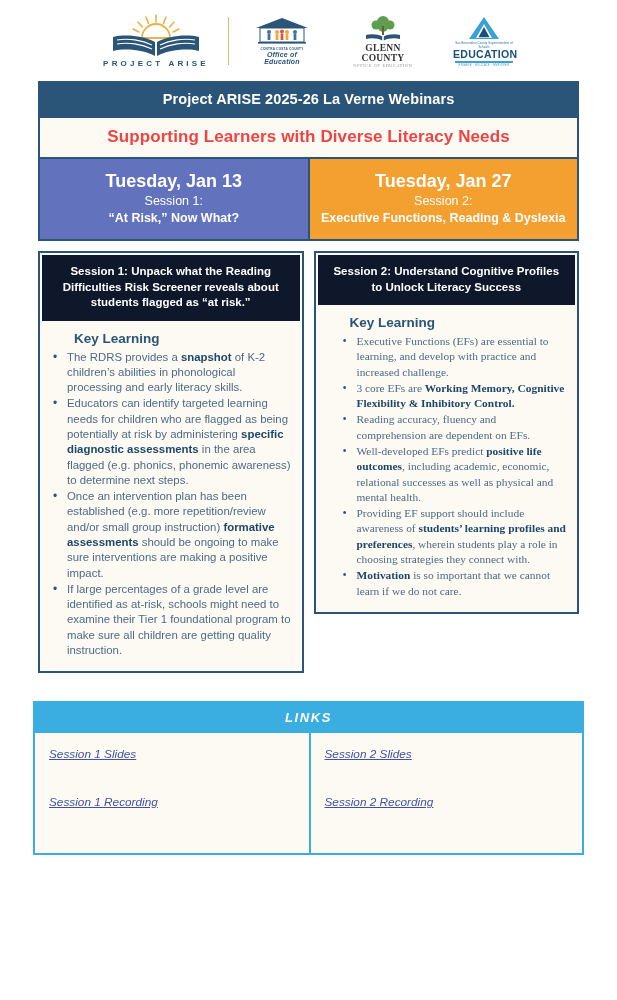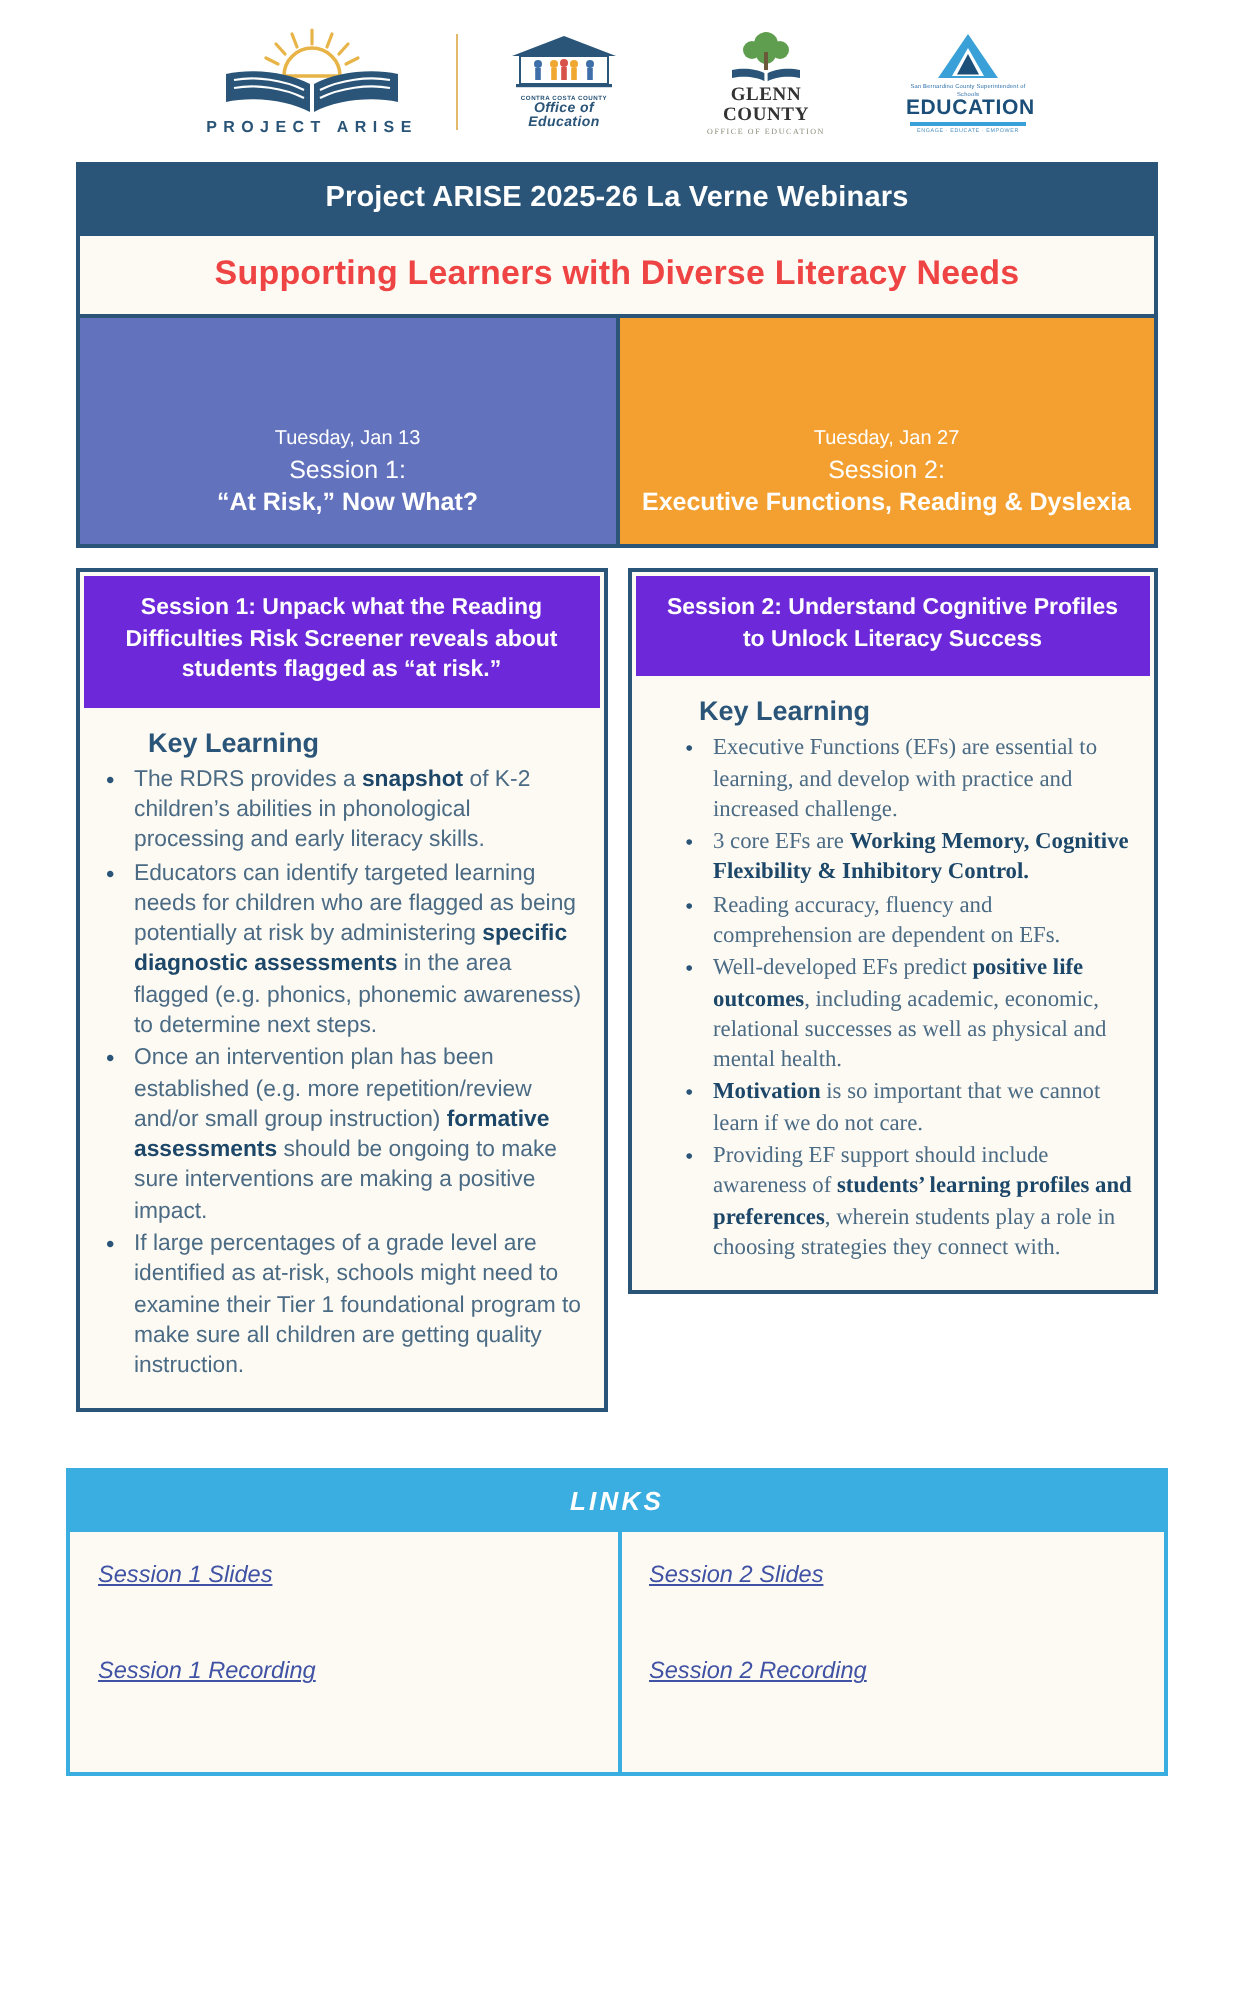--- a/index.html
+++ b/index.html
@@ -114,40 +114,40 @@
   }
   .date-cell {
     flex: 1 1 50%;
     text-align: center;
     padding: 10px 10px 12px 10px;
     color: #ffffff;
   }
   .date-cell.purple { background: #6272bd; }
   .date-cell.orange { background: #f4a030; }
 
-  .date-day { font-size: 10px; font-weight: 400; line-height: 1.35; margin-top: 44px; }
+  .date-day { font-size: 18px; font-weight: 700; line-height: 1.35; }
   .date-sess { font-size: 12.5px; font-weight: 400; line-height: 1.35; }
   .date-topic { font-size: 12.5px; font-weight: 700; line-height: 1.35; }
 
   
   .panels {
     display: flex;
     gap: 10px;
     margin: 10px 38px 0 38px;
     align-items: flex-start;
   }
 
   .panel {
     flex: 1 1 50%;
     border: 2px solid #2a5578;
     background: #fdfaf3;
   }
 
   .panel-head {
-    background: #6d28d9;
+    background: #0f172a;
     color: #ffffff;
     font-size: 11.5px;
     font-weight: 700;
     text-align: center;
     line-height: 1.35;
     padding: 9px 10px 10px 10px;
     margin: 2px;
   }
 
   .panel-body {
@@ -363,22 +363,22 @@
 
     <div class="panel">
       <div class="panel-head">Session 2: Understand Cognitive Profiles to Unlock Literacy Success</div>
       <div class="panel-body">
         <div class="key-learning">Key Learning</div>
         <ul class="kl-list indent-more">
             <li>Executive Functions (EFs) are essential to learning, and develop with practice and increased challenge.</li>
             <li>3 core EFs are <b>Working Memory, Cognitive Flexibility &amp; Inhibitory Control.</b></li>
             <li>Reading accuracy, fluency and comprehension are dependent on EFs.</li>
             <li>Well-developed EFs predict <b>positive life outcomes</b>, including academic, economic, relational successes as well as physical and mental health.</li>
+            <li>Providing EF support should include awareness of <b>students’ learning profiles and preferences</b>, wherein students play a role in choosing strategies they connect with.</li>
             <li><b>Motivation</b> is so important that we cannot learn if we do not care.</li>
-            <li>Providing EF support should include awareness of <b>students’ learning profiles and preferences</b>, wherein students play a role in choosing strategies they connect with.</li>
           </ul>
       </div>
     </div>
 
   </div>
 
   <div class="links-box">
     <div class="links-head">LINKS</div>
     <div class="links-cols">
       <div class="links-col left">

